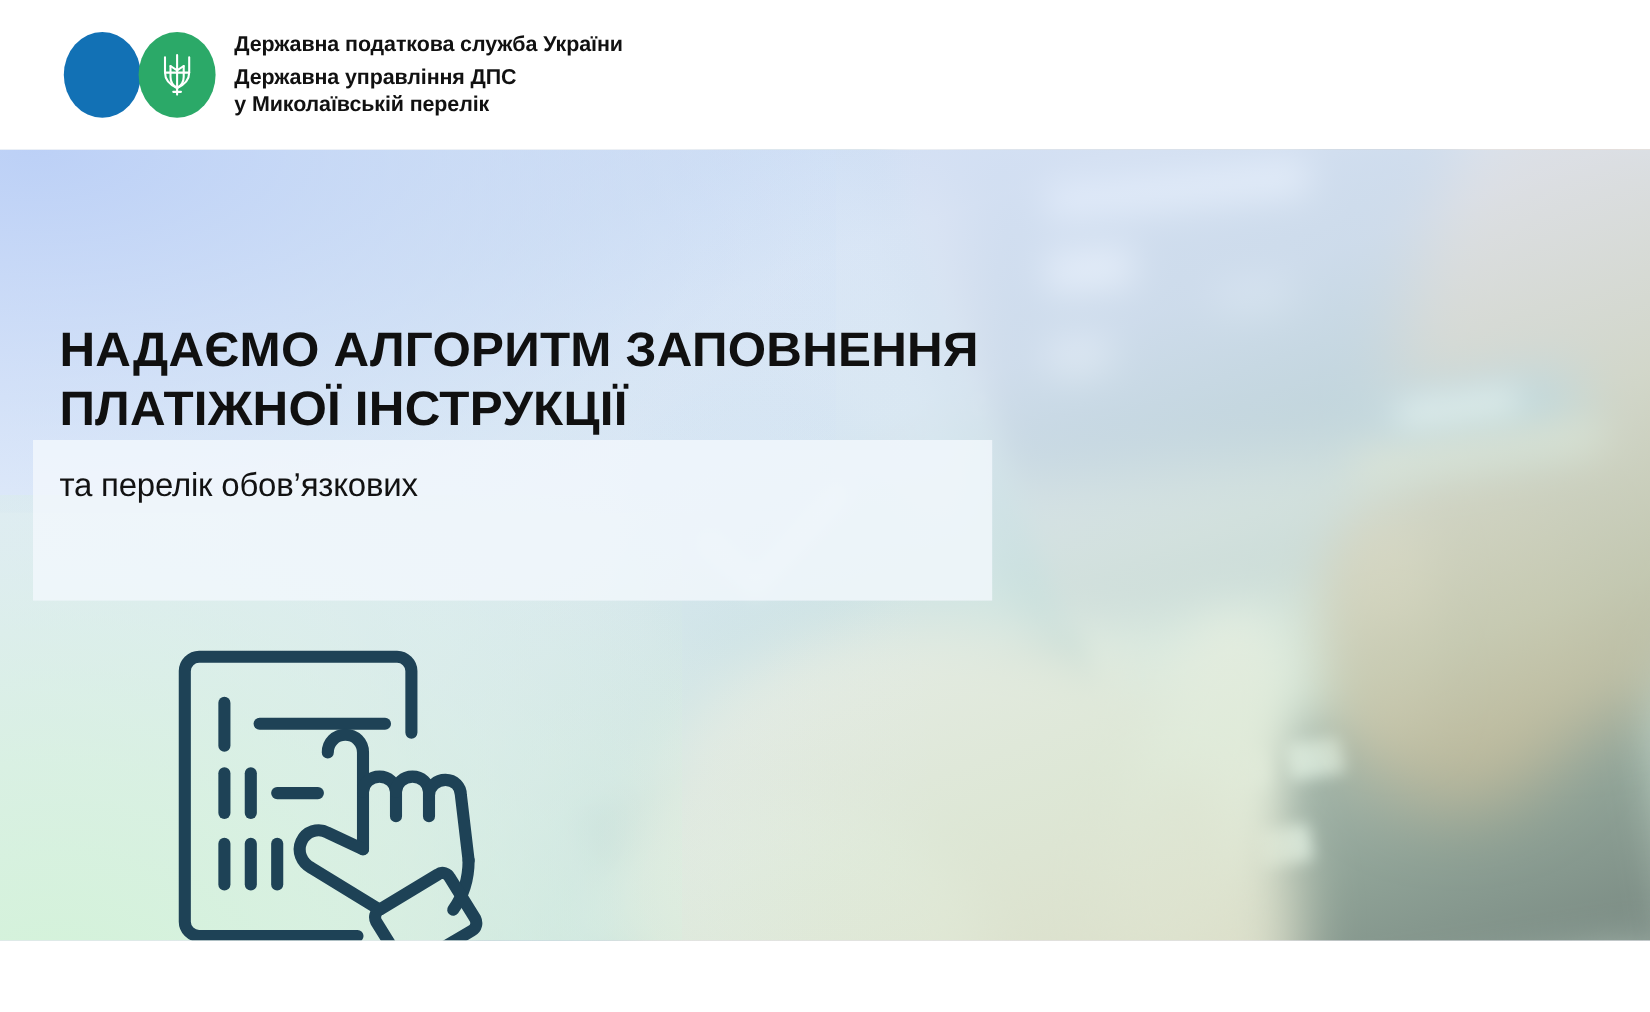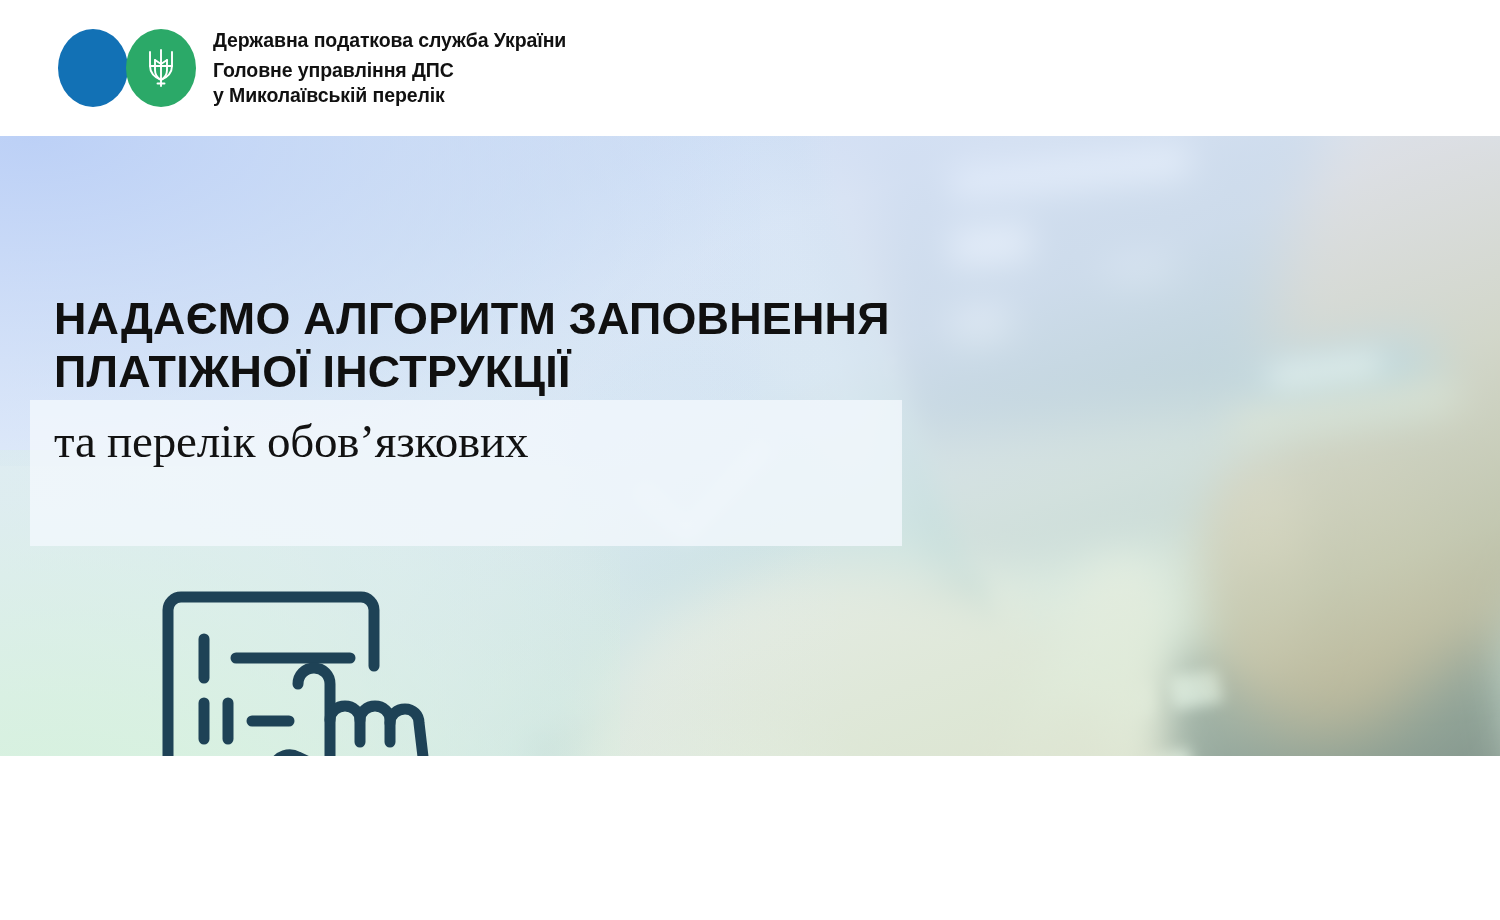--- a/index.html
+++ b/index.html
@@ -8,21 +8,21 @@
     padding: 0;
     background: #ffffff;
   }
   body {
     font-family: "Liberation Sans", sans-serif;
   }
 
   .banner {
     position: relative;
     width: 1500px;
-    height: 756px;
+    height: 855px;
     overflow: hidden;
     background: #ffffff;
   }
 
   
   .header {
     position: absolute;
     left: 0; top: 0;
     width: 1500px;
     height: 136px;
@@ -407,23 +407,23 @@
     background: rgba(243,247,253,0.80);
     z-index: 15;
   }
   .subtitle {
     position: absolute;
     left: 54px;
     top: 410px;
     width: 880px;
     z-index: 22;
     color: #121212;
-    font-family: Liberation Serif, serif;
+    font-family: Liberation Sans, sans-serif;
     font-weight: 400;
-    font-size: 47px;
+    font-size: 30px;
     line-height: 63px;
     letter-spacing: -0.2px;
   }
   .subtitle-line { display: block; white-space: nowrap; }
 
   
   .form-icon {
     position: absolute;
     left: 158px;
     top: 586px;
@@ -451,21 +451,21 @@
           <path d="M23 14 L23 24 C23 29 20.5 32 17 34"></path>
           <path d="M11 14 L17 18 L23 14"></path>
           <path d="M6 20 L28 20"></path>
           <path d="M13.5 37.5 L20.5 37.5"></path>
         </g>
       </svg>
     </div>
 
     <div class="org-text">
       <div class="org-line1">Державна податкова служба України</div>
-      <div class="org-line2">Головне управління ДПС</div>
+      <div class="org-line2">Державна управління ДПС</div>
       <div class="org-line3">у Миколаївській перелік</div>
     </div>
 
   </div>
 
   <div class="stage">
 
     <div class="photo" aria-hidden="true">
       <div class="ph ph-screen"></div>
       <div class="ph ph-screen-row1"></div>

